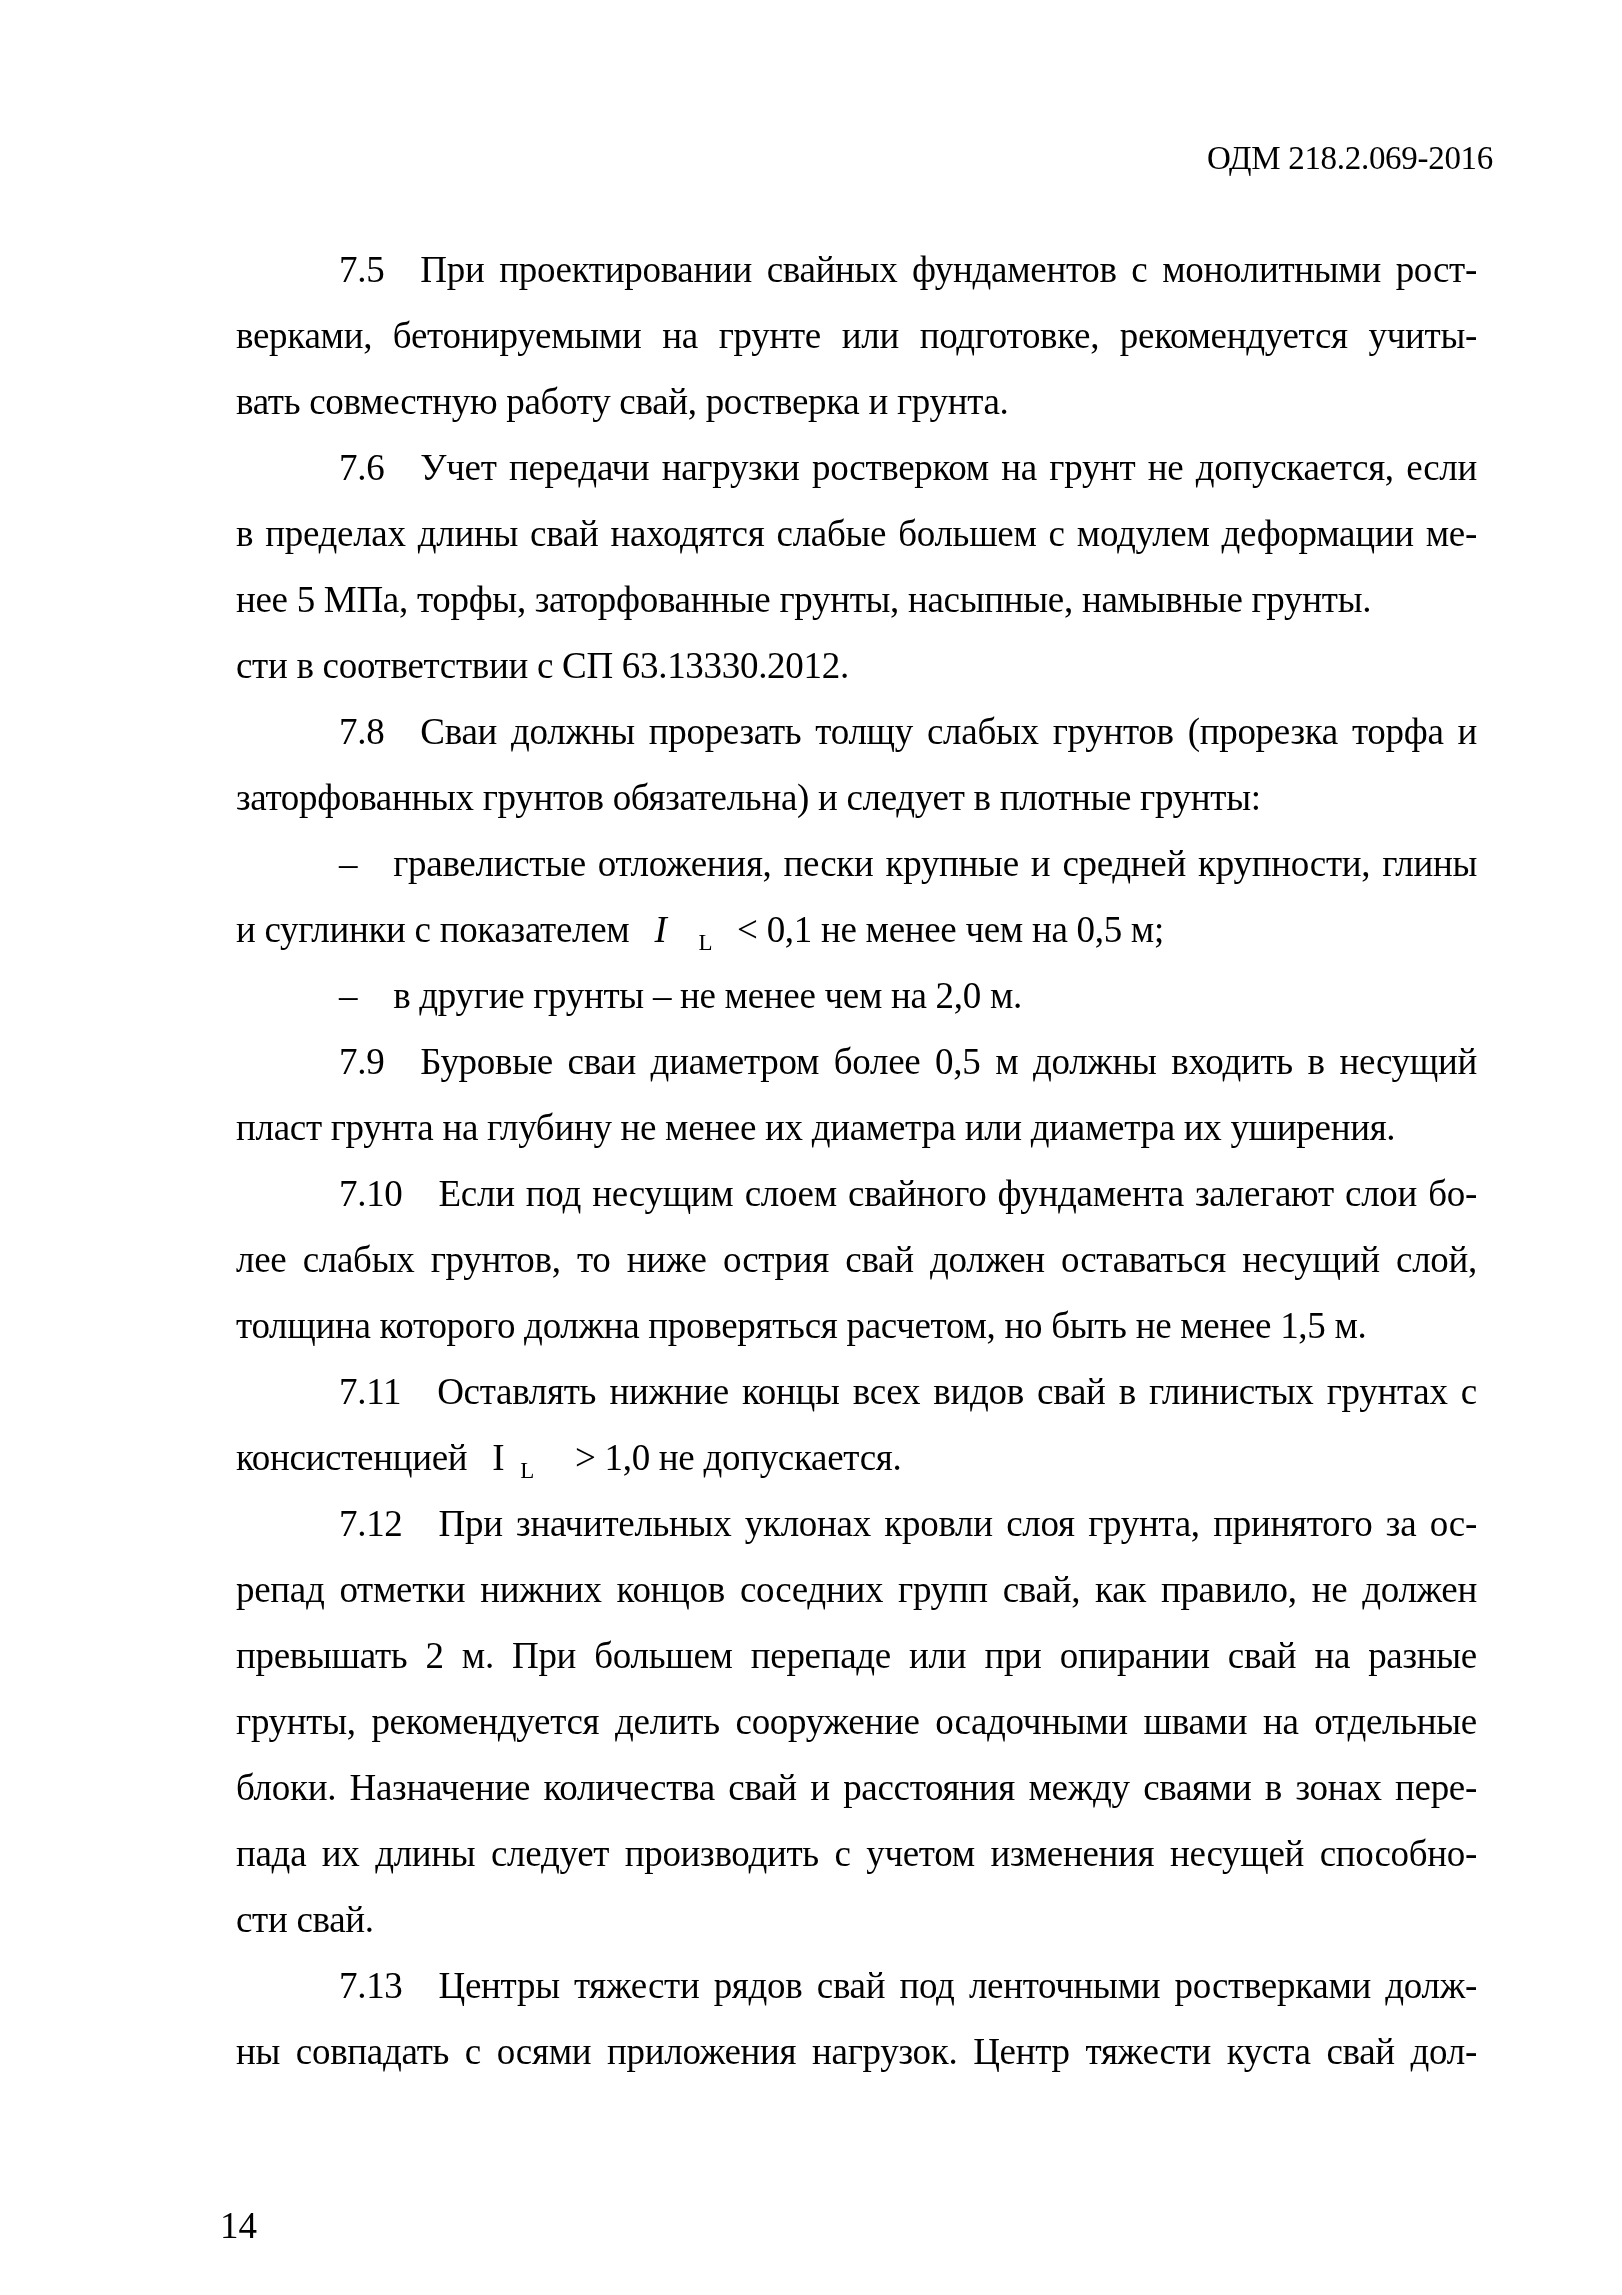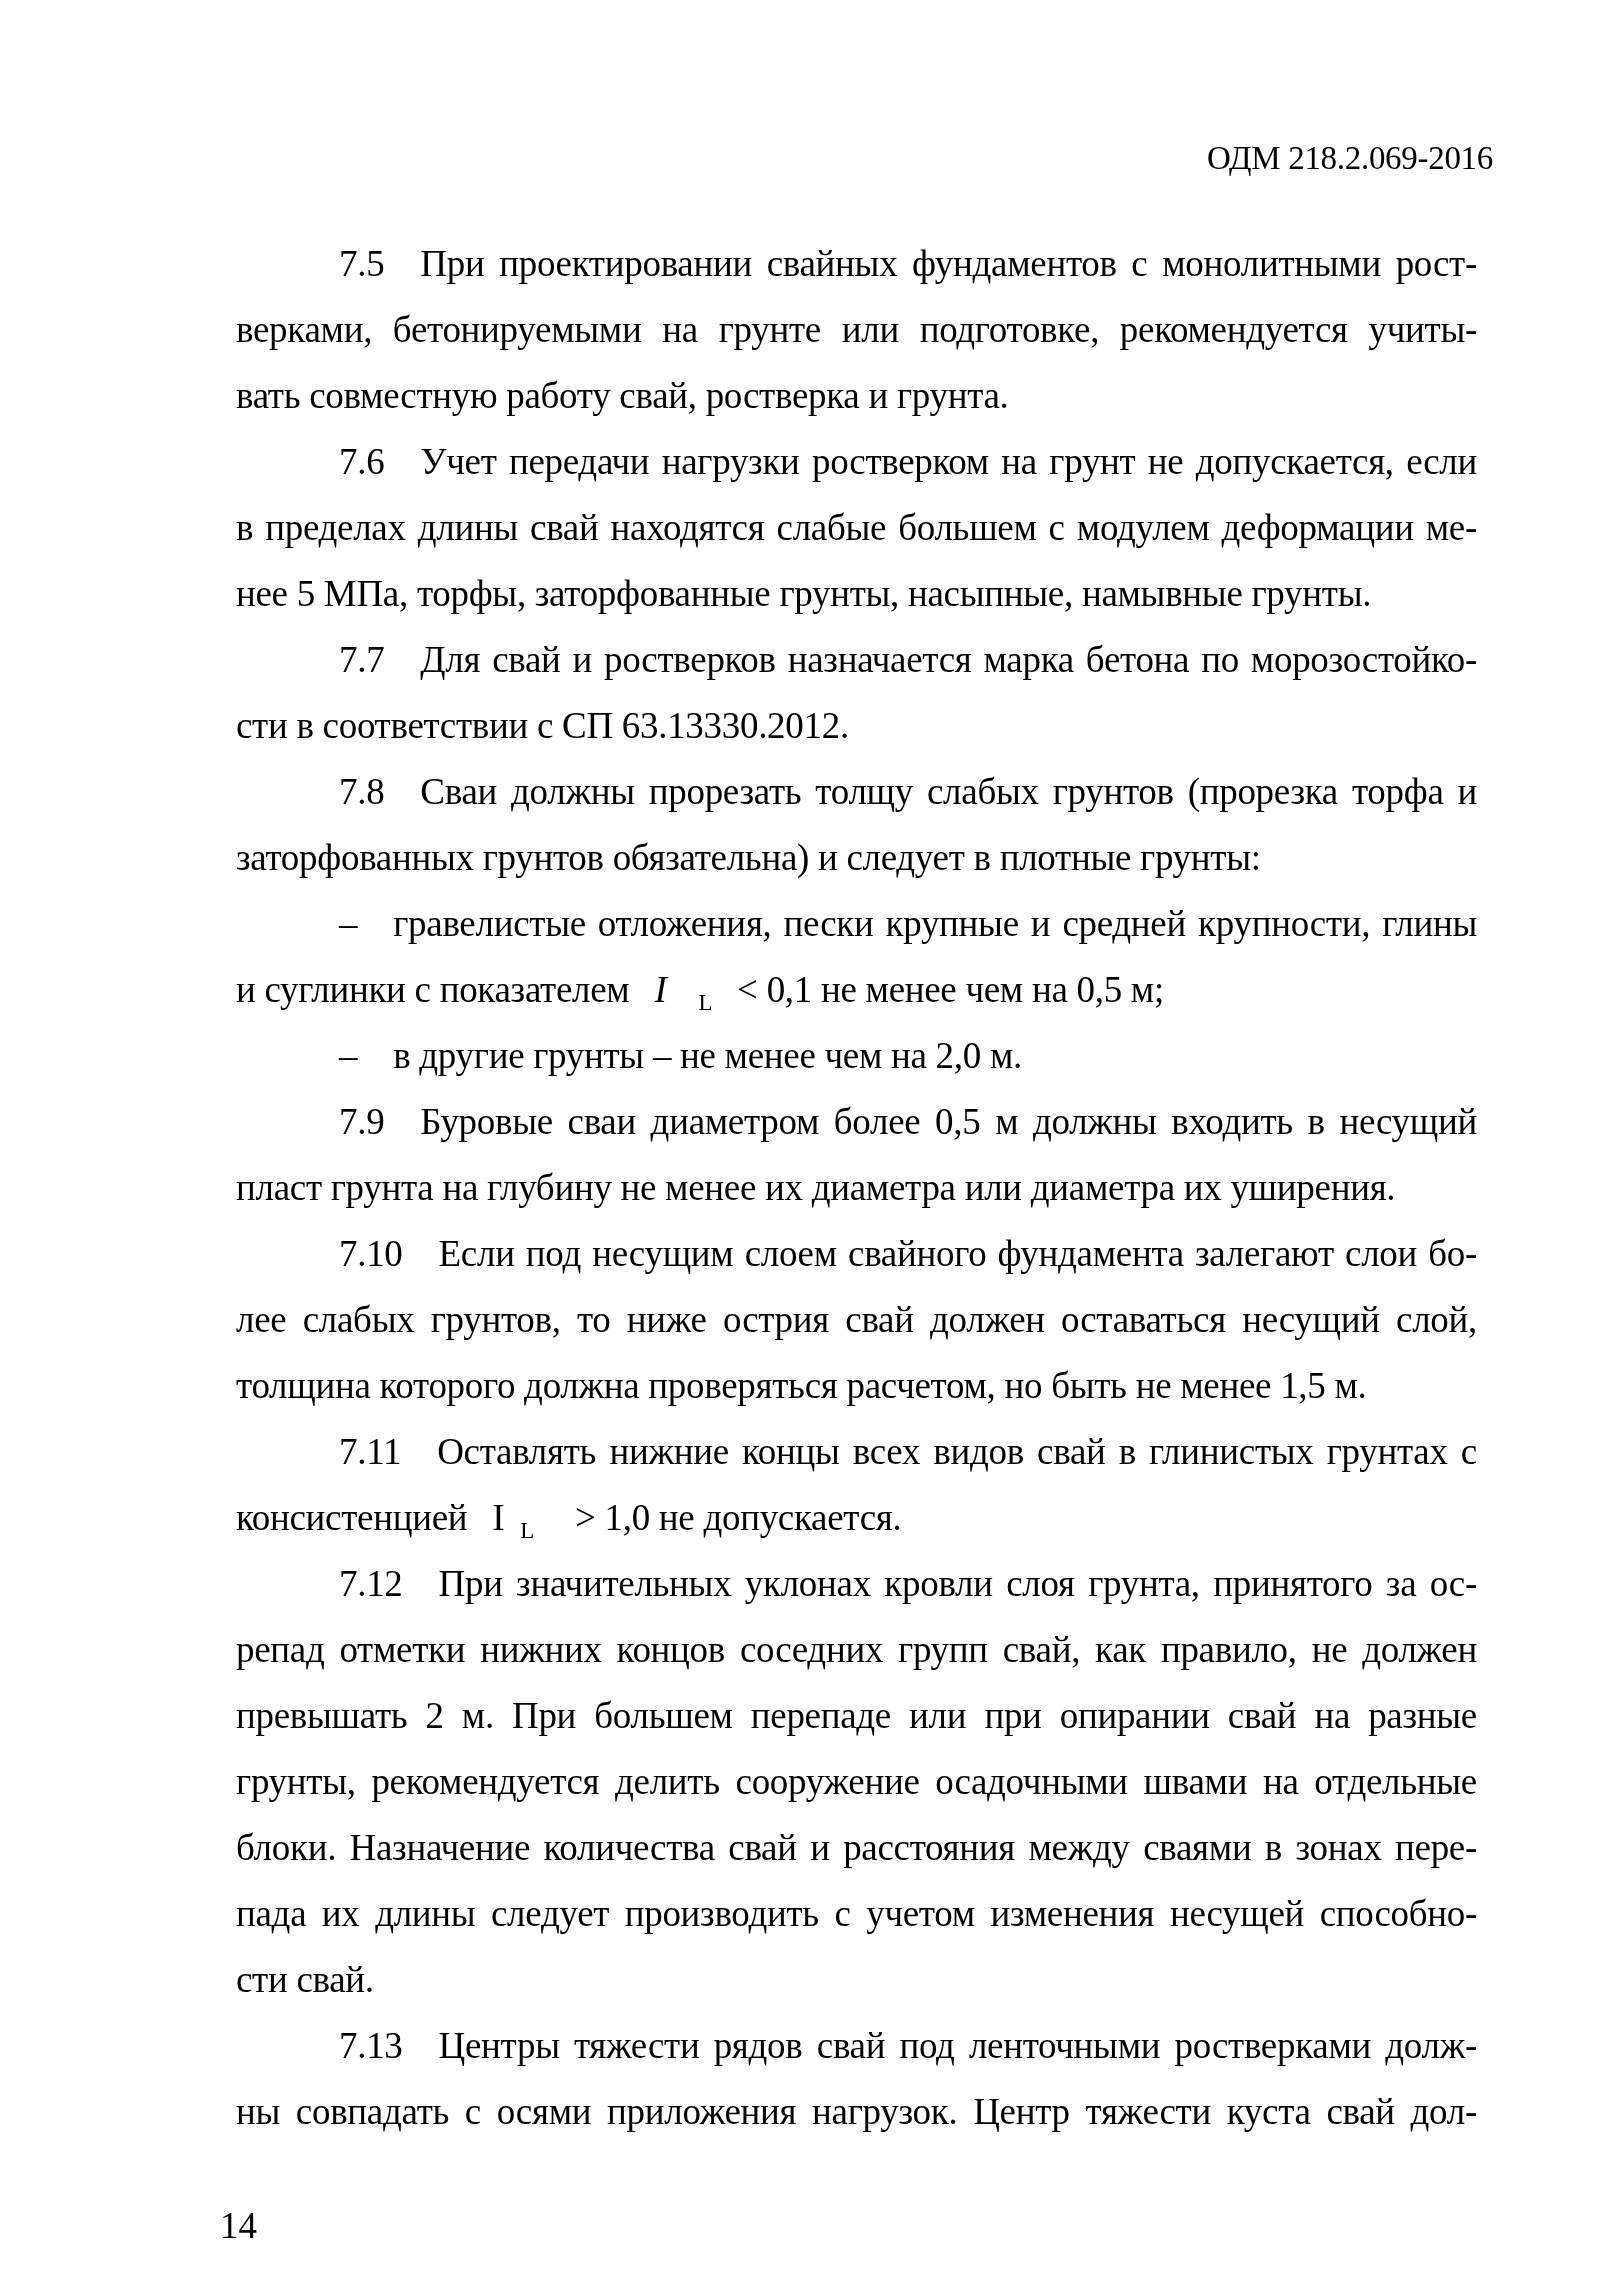--- a/index.html
+++ b/index.html
@@ -19,21 +19,21 @@
     left: 171px;
     width: 1303px;
     text-align: right;
     font-size: 33px;
     line-height: 65px;
     letter-spacing: -0.3px;
     white-space: nowrap;
   }
   .body-text {
     position: absolute;
-    top: 166px;
+    top: 172px;
     left: 171px;
     width: 1303px;
     font-size: 37px;
     line-height: 65px;
     letter-spacing: -0.3px;
   }
   .line { height: 65px; }
   .line.indent { text-indent: 103px; }
   .line.justify { text-align: justify; text-align-last: justify; }
   .tab { display: inline-block; width: 34px; }
@@ -53,21 +53,20 @@
 <div class="page">
   <div class="doc-header">ОДМ 218.2.069-2016</div>
 
   <div class="body-text">
       <div class="line indent justify">7.5<span class="tab"></span>При проектировании свайных фундаментов с монолитными рост-</div>
       <div class="line justify">верками, бетонируемыми на грунте или подготовке, рекомендуется учиты-</div>
       <div class="line">вать совместную работу свай, ростверка и грунта.</div>
       <div class="line indent justify">7.6<span class="tab"></span>Учет передачи нагрузки ростверком на грунт не допускается, если</div>
       <div class="line justify">в пределах длины свай находятся слабые большем с модулем деформации ме-</div>
       <div class="line">нее 5 МПа, торфы, заторфованные грунты, насыпные, намывные грунты.</div>
-      <div class="line indent justify">7.7<span class="tab"></span>Для свай и ростверков назначается марка бетона по морозостойко-</div>
       <div class="line">сти в соответствии с СП 63.13330.2012.</div>
       <div class="line indent justify">7.8<span class="tab"></span>Сваи должны прорезать толщу слабых грунтов (прорезка торфа и</div>
       <div class="line">заторфованных грунтов обязательна) и следует в плотные грунты:</div>
       <div class="line indent justify">–<span class="tab"></span>гравелистые отложения, пески крупные и средней крупности, глины</div>
       <div class="line">и суглинки с показателем <i class="var">I</i><sub class="sub">L</sub> &lt; 0,1 не менее чем на 0,5 м;</div>
       <div class="line indent">–<span class="tab"></span>в другие грунты – не менее чем на 2,0 м.</div>
       <div class="line indent justify">7.9<span class="tab"></span>Буровые сваи диаметром более 0,5 м должны входить в несущий</div>
       <div class="line">пласт грунта на глубину не менее их диаметра или диаметра их уширения.</div>
       <div class="line indent justify">7.10<span class="tab"></span>Если под несущим слоем свайного фундамента залегают слои бо-</div>
       <div class="line justify">лее слабых грунтов, то ниже острия свай должен оставаться несущий слой,</div>

